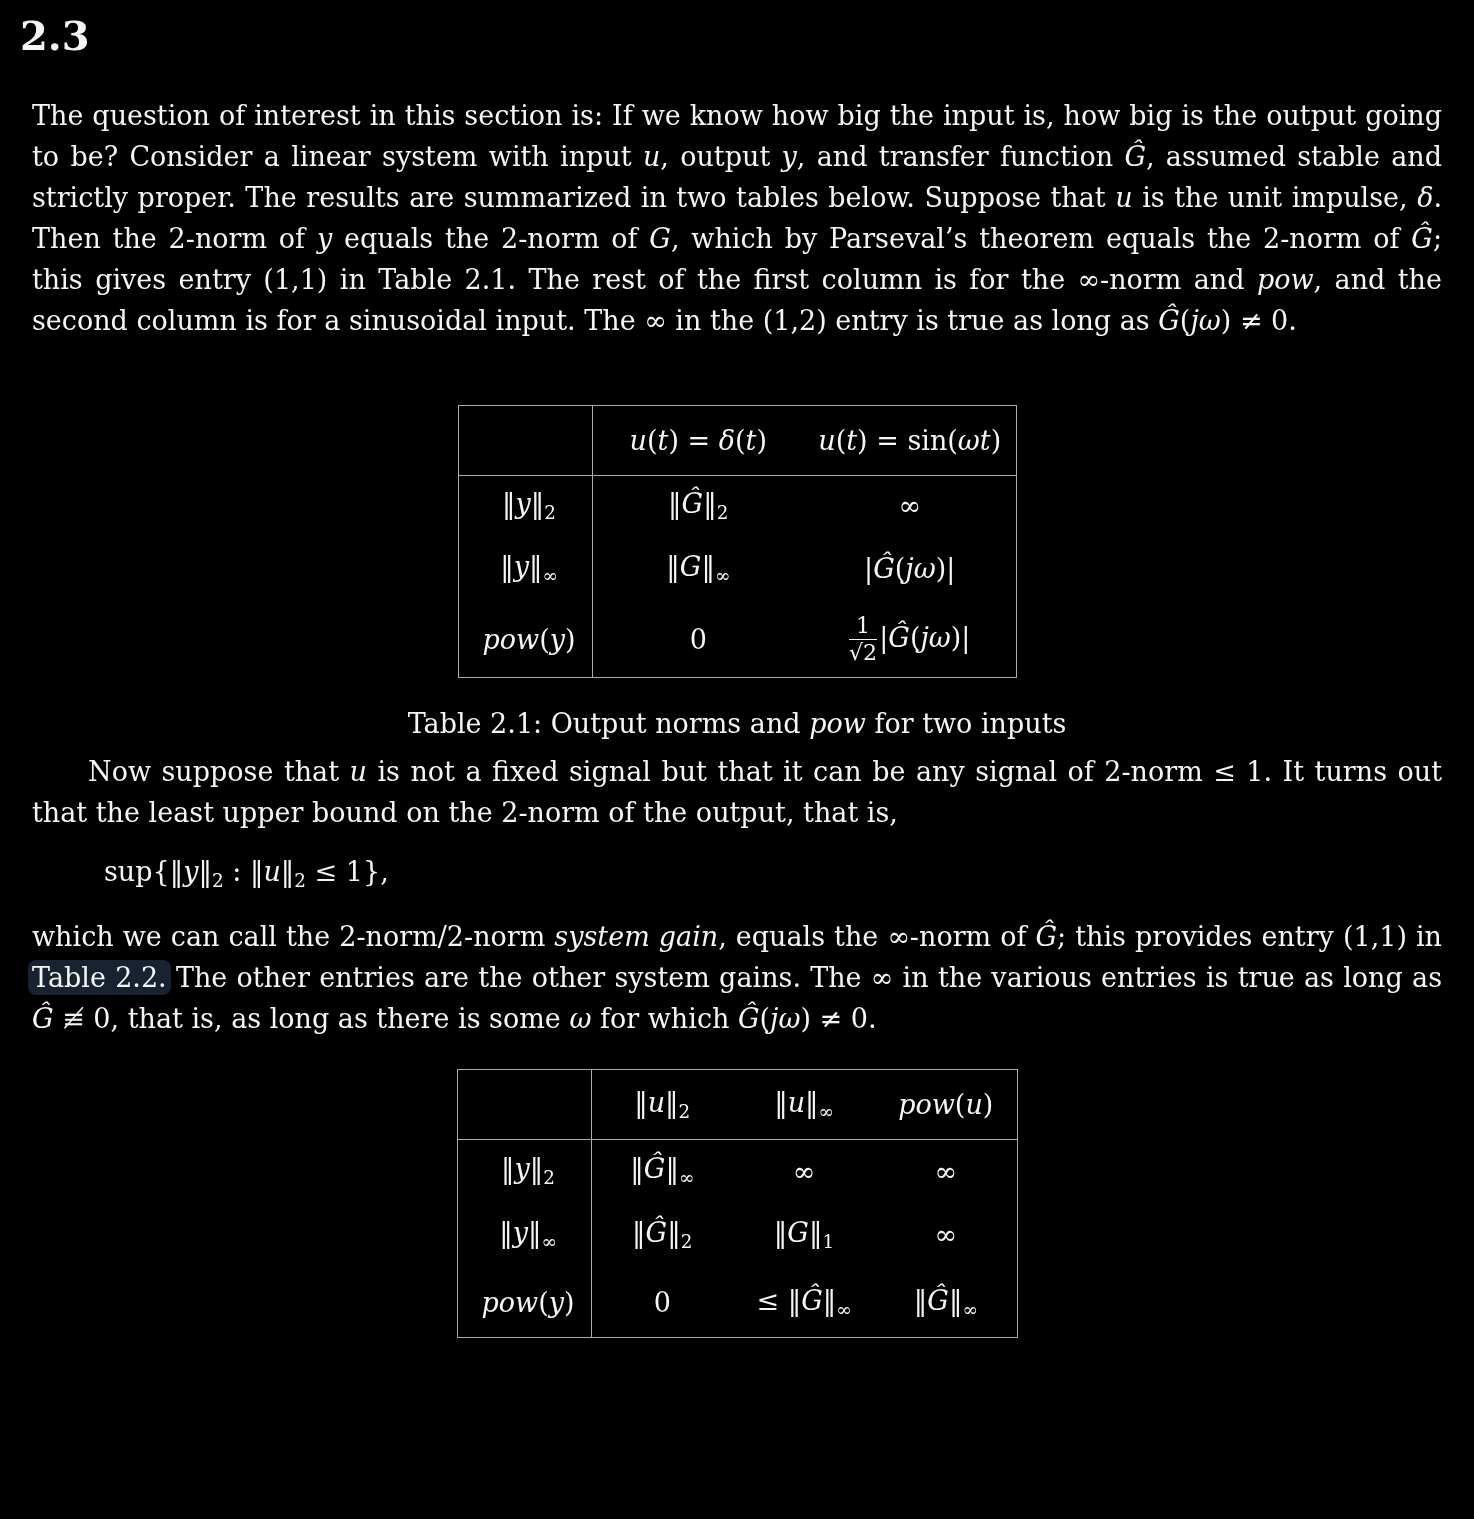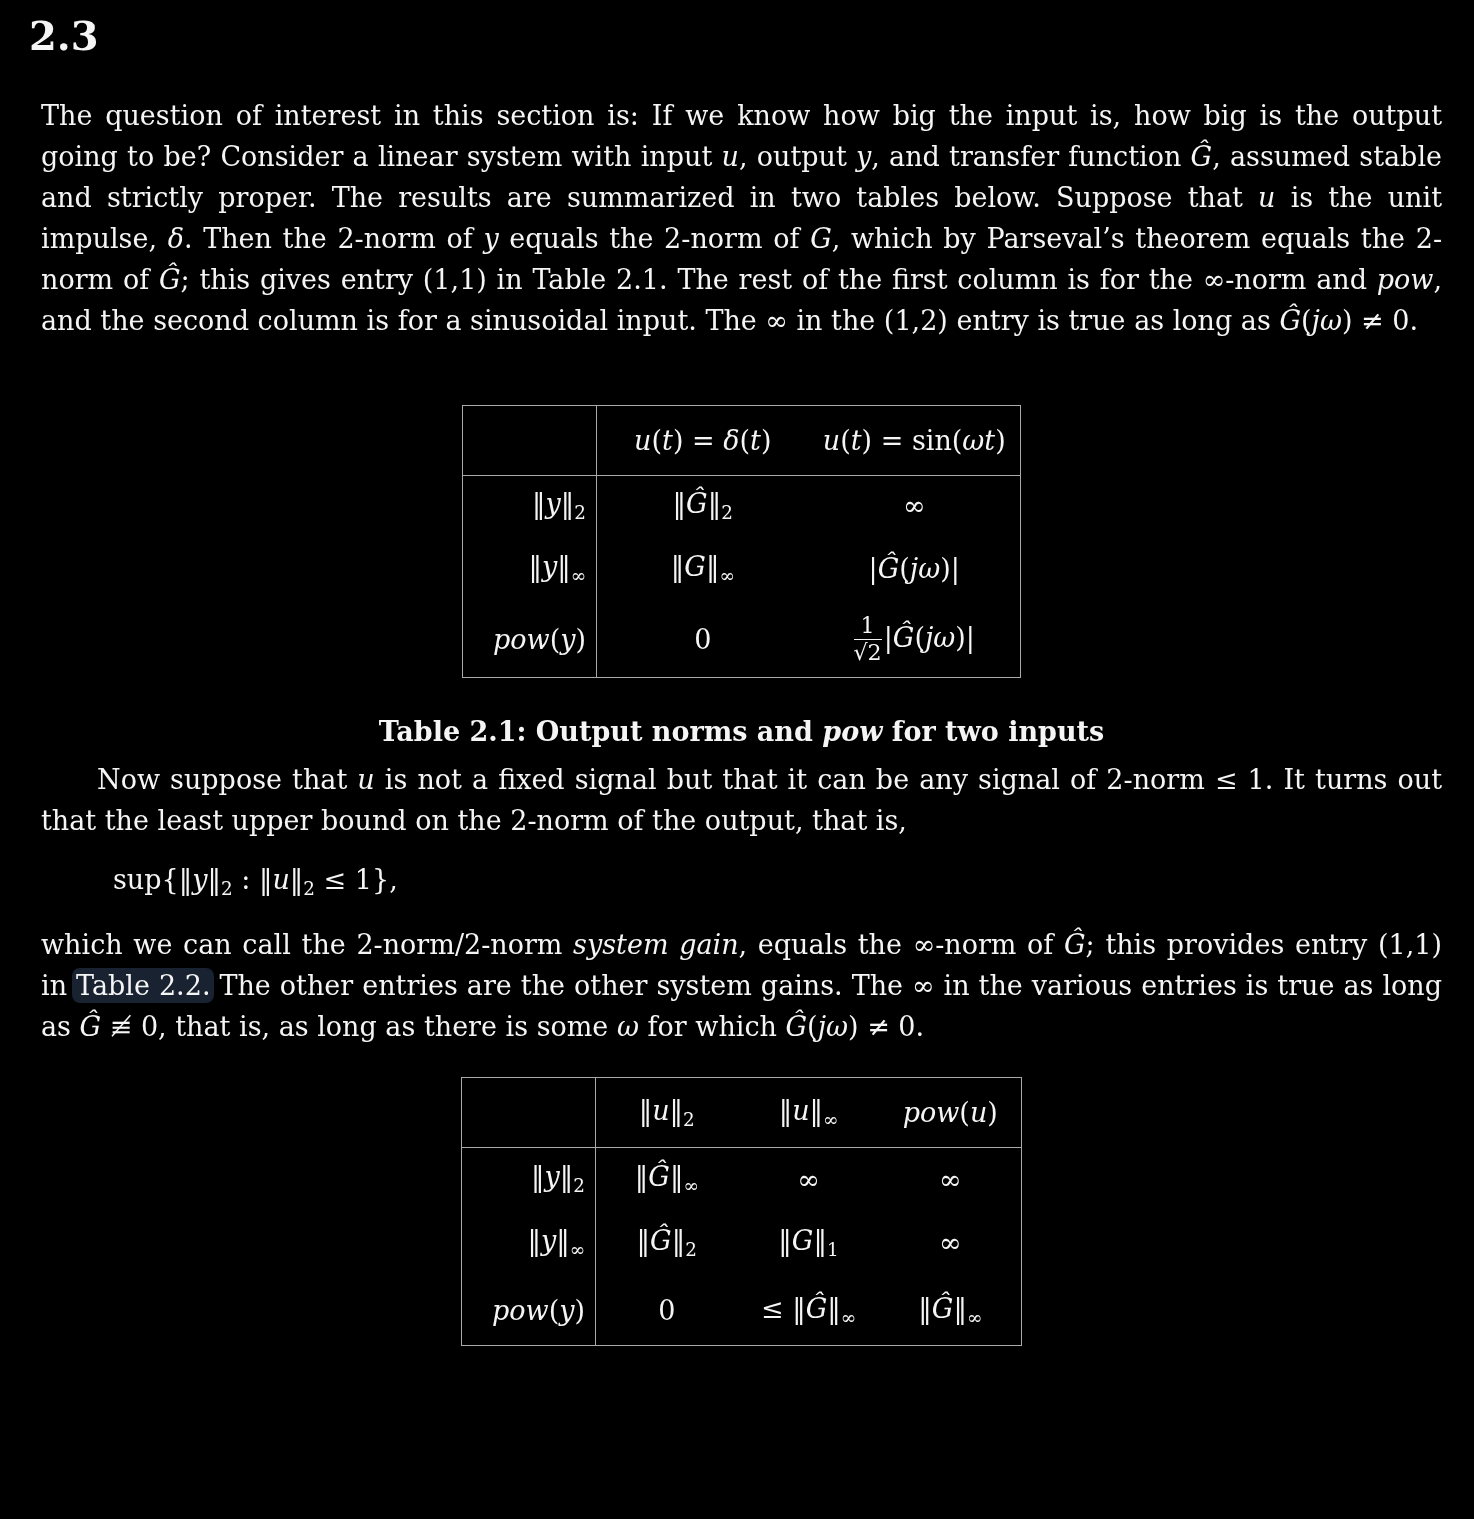--- a/index.html
+++ b/index.html
@@ -11,21 +11,21 @@
     margin:0;padding:0;
     background:var(--bg);
     color:var(--fg);
     width:1474px;height:1519px;
     overflow:hidden;
     font-family:"DejaVu Serif","Liberation Serif","DejaVu Sans",serif;
   }
   .page{
     box-sizing:border-box;
     width:1474px;height:1091px;
-    padding:12px 20px 0 29px;
+    padding:12px 20px 0 20px;
   }
   .section-heading{
     font-size:40px;
     font-weight:700;
     margin:0 0 36px 0;
     display:flex;
     align-items:baseline;
   }
   .section-number{margin-right:44px;}
   p.body-text{
@@ -42,39 +42,39 @@
     padding-left:84px;
     margin-top:16px;
   }
   .link-highlight{
     border-radius:8px;
     padding:2px 4px;
     margin:-2px -4px;
     cursor:pointer;
   }
   .mt-table21{margin-top:64px;}
-  .mt-caption{margin-top:38px;font-weight:bold;}
+  .mt-caption{margin-top:30px;}
   .mt-para2{margin-top:34px;}
   .mt-para3{margin-top:30px;}
   .mt-table22{margin-top:30px;}
   .mtable{
     border-collapse:collapse;
     margin:0 auto;
     font-size:27px;
     color:var(--fg);
     border:1px solid var(--border);
   }
   .mtable th,.mtable td{
     font-weight:normal;
     text-align:center;
     vertical-align:middle;
     padding:0 10px;
   }
   .mtable th:first-child,.mtable td:first-child{
-    text-align:right;
+    text-align:center;
     padding-left:18px;
     border-right:1px solid var(--border);
   }
   .mtable thead tr{border-bottom:1px solid var(--border);}
   #table21 col.c-label{width:134px;}
   #table21 col.c-data{width:212px;}
   #table21 thead tr{height:70px;}
   #table21 tbody tr:nth-child(1){height:60px;}
   #table21 tbody tr:nth-child(2){height:66px;}
   #table21 tbody tr:nth-child(3){height:76px;}

